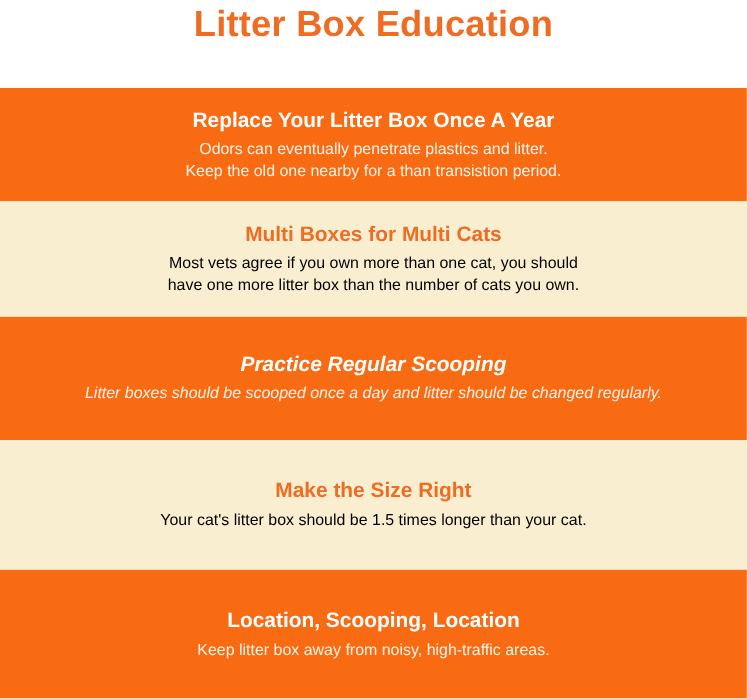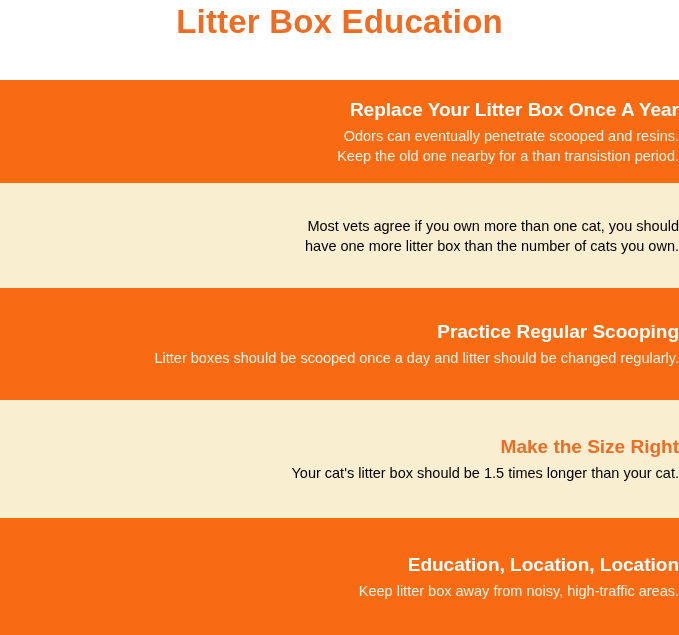--- a/index.html
+++ b/index.html
@@ -37,21 +37,21 @@
     letter-spacing: 0.2px;
     text-align: center;
     line-height: 40px;
     margin: 0;
   }
   .section {
     width: 100%;
     box-sizing: border-box;
     display: flex;
     flex-direction: column;
-    align-items: flex-end;
+    align-items: center;
     justify-content: center;
     text-align: center;
   }
   .section.orange {
     background: #f96b12;
   }
   .section.cream {
     background: #faeed0;
   }
   .sec-head {
@@ -72,52 +72,53 @@
     margin: 0;
   }
   .section.orange .sec-line {
     color: #fdf3e8;
   }
   .section.cream .sec-line {
     color: #000000;
   }
   .h-1 { height: 103px; }
   .h-2 { height: 105px; }
-  .h-3 { height: 112px; }
+  .h-3 { height: 112px; font-style: italic; }
   .h-4 { height: 118px; }
   .h-5 { height: 117px; }
 </style>
 </head>
 <body>
 
 <div class="page">
 
   <div class="title-area">
     <h1 class="main-title">Litter Box Education</h1>
   </div>
 
   <div class="section orange h-1">
     <div class="sec-head">Replace Your Litter Box Once A Year</div>
-    <div class="sec-line">Odors can eventually penetrate scooped and resins.</div>
+    <div class="sec-line">Odors can eventually penetrate plastics and litter.</div>
     <div class="sec-line">Keep the old one nearby for a than transistion period.</div>
   </div>
 
   <div class="section cream h-2">
+    <div class="sec-head">Multi Boxes for Multi Cats</div>
     <div class="sec-line">Most vets agree if you own more than one cat, you should</div>
     <div class="sec-line">have one more litter box than the number of cats you own.</div>
   </div>
 
   <div class="section orange h-3">
     <div class="sec-head">Practice Regular Scooping</div>
     <div class="sec-line">Litter boxes should be scooped once a day and litter should be changed regularly.</div>
   </div>
 
   <div class="section cream h-4">
     <div class="sec-head">Make the Size Right</div>
     <div class="sec-line">Your cat's litter box should be 1.5 times longer than your cat.</div>
   </div>
 
   <div class="section orange h-5">
-    <div class="sec-head">Education, Location, Location</div>
+    <div class="sec-head">Location, Scooping, Location</div>
     <div class="sec-line">Keep litter box away from noisy, high-traffic areas.</div>
   </div>
 
 </div>
 
 </body></html>

